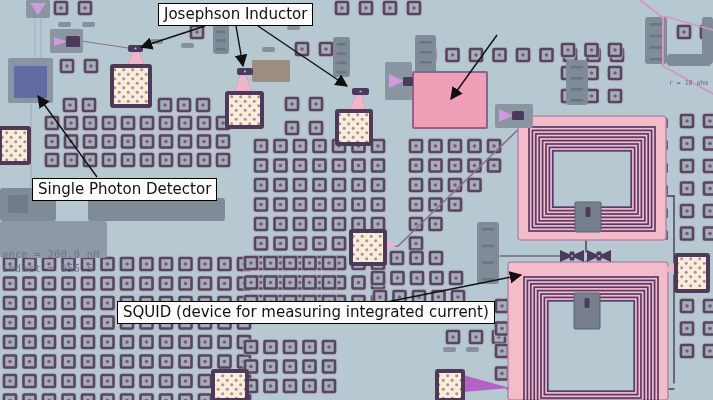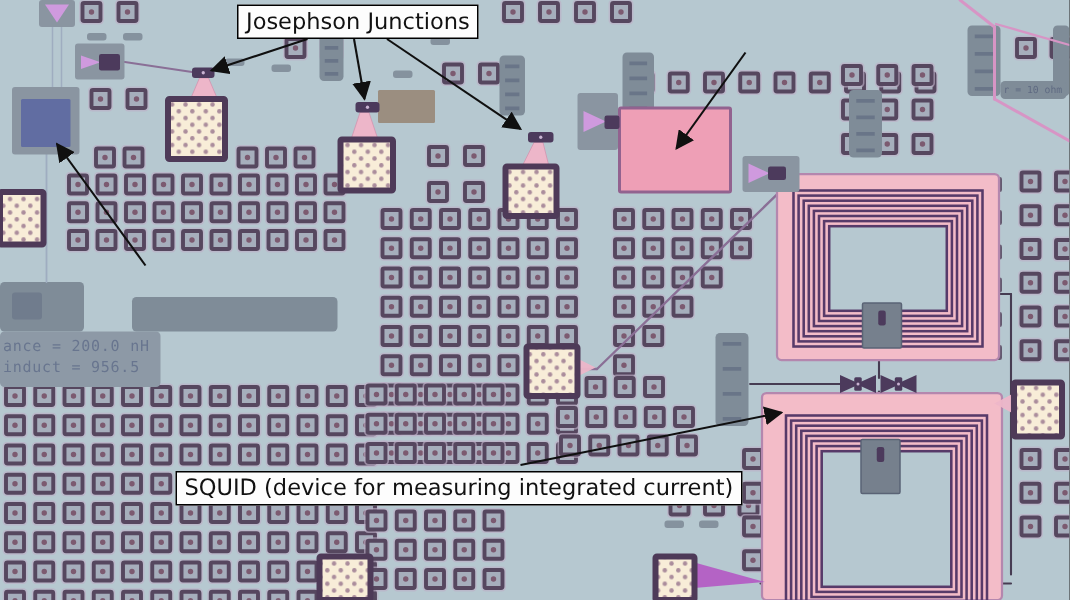--- a/index.html
+++ b/index.html
@@ -2,21 +2,21 @@
 <html><head>
 <meta charset="utf-8">
 <style>
   html,body{margin:0;padding:0;background:#222;}
   .fig{position:relative;width:713px;height:400px;overflow:hidden;background:#b6c8d0;
        font-family:"DejaVu Sans", sans-serif;}
   .fig svg{position:absolute;left:0;top:0;}
   .callout{position:absolute;background:#fdfdfd;border:1.5px solid #000;color:#111;
            font-size:15px;line-height:1.25;padding:1px 5px;white-space:nowrap;z-index:5;}
   .etch{position:absolute;font-family:"DejaVu Sans Mono", monospace;font-size:10px;
-        letter-spacing:.5px;color:#67748e;opacity:.95;z-index:2;white-space:nowrap;}
+        letter-spacing:.5px;color:#67748e;opacity:.95;z-index:2;white-space:nowrap;margin-top:23px;}
   .etch.small{font-size:6.5px;letter-spacing:0;color:#5d6880;}
 </style>
 </head>
 <body>
 
 <div class="fig" id="fig">
   <svg id="chip-svg" width="713" height="400" viewBox="0 0 713 400">
       <defs>
         <pattern id="waffle" width="9" height="9" patternUnits="userSpaceOnUse">
           <rect x="0" y="0" width="9" height="9" fill="#f8edd8"></rect>
@@ -1172,15 +1172,16 @@
         <line x1="497" y1="35" x2="451" y2="99" stroke="#101010" stroke-width="1.4" marker-end="url(#ah)"></line>
         <line x1="97" y1="177" x2="38" y2="96" stroke="#101010" stroke-width="1.4" marker-end="url(#ah)"></line>
         <line x1="347" y1="310" x2="521" y2="275" stroke="#101010" stroke-width="1.4" marker-end="url(#ah)"></line>
       </g>
     </svg>
 
   <div class="etch" style="left:2px;top:226px">ance = 200.0 nH</div>
   <div class="etch" style="left:2px;top:240px">induct = 956.5</div>
   <div class="etch small" style="left:669px;top:56px">r = 10 ohm</div>
 
-  <div class="callout" style="left:158px;top:3px">Josephson Junctions</div>
-  <div class="callout" style="left:117px;top:314px">SQUID (device for measuring integrated current)</div>
+  <div class="callout" style="left:158px;top:3px">Josephson Inductor</div>
+  <div class="callout" style="left:32px;top:178px">Single Photon Detector</div>
+  <div class="callout" style="left:117px;top:301px">SQUID (device for measuring integrated current)</div>
 </div>
 
 </body></html>

